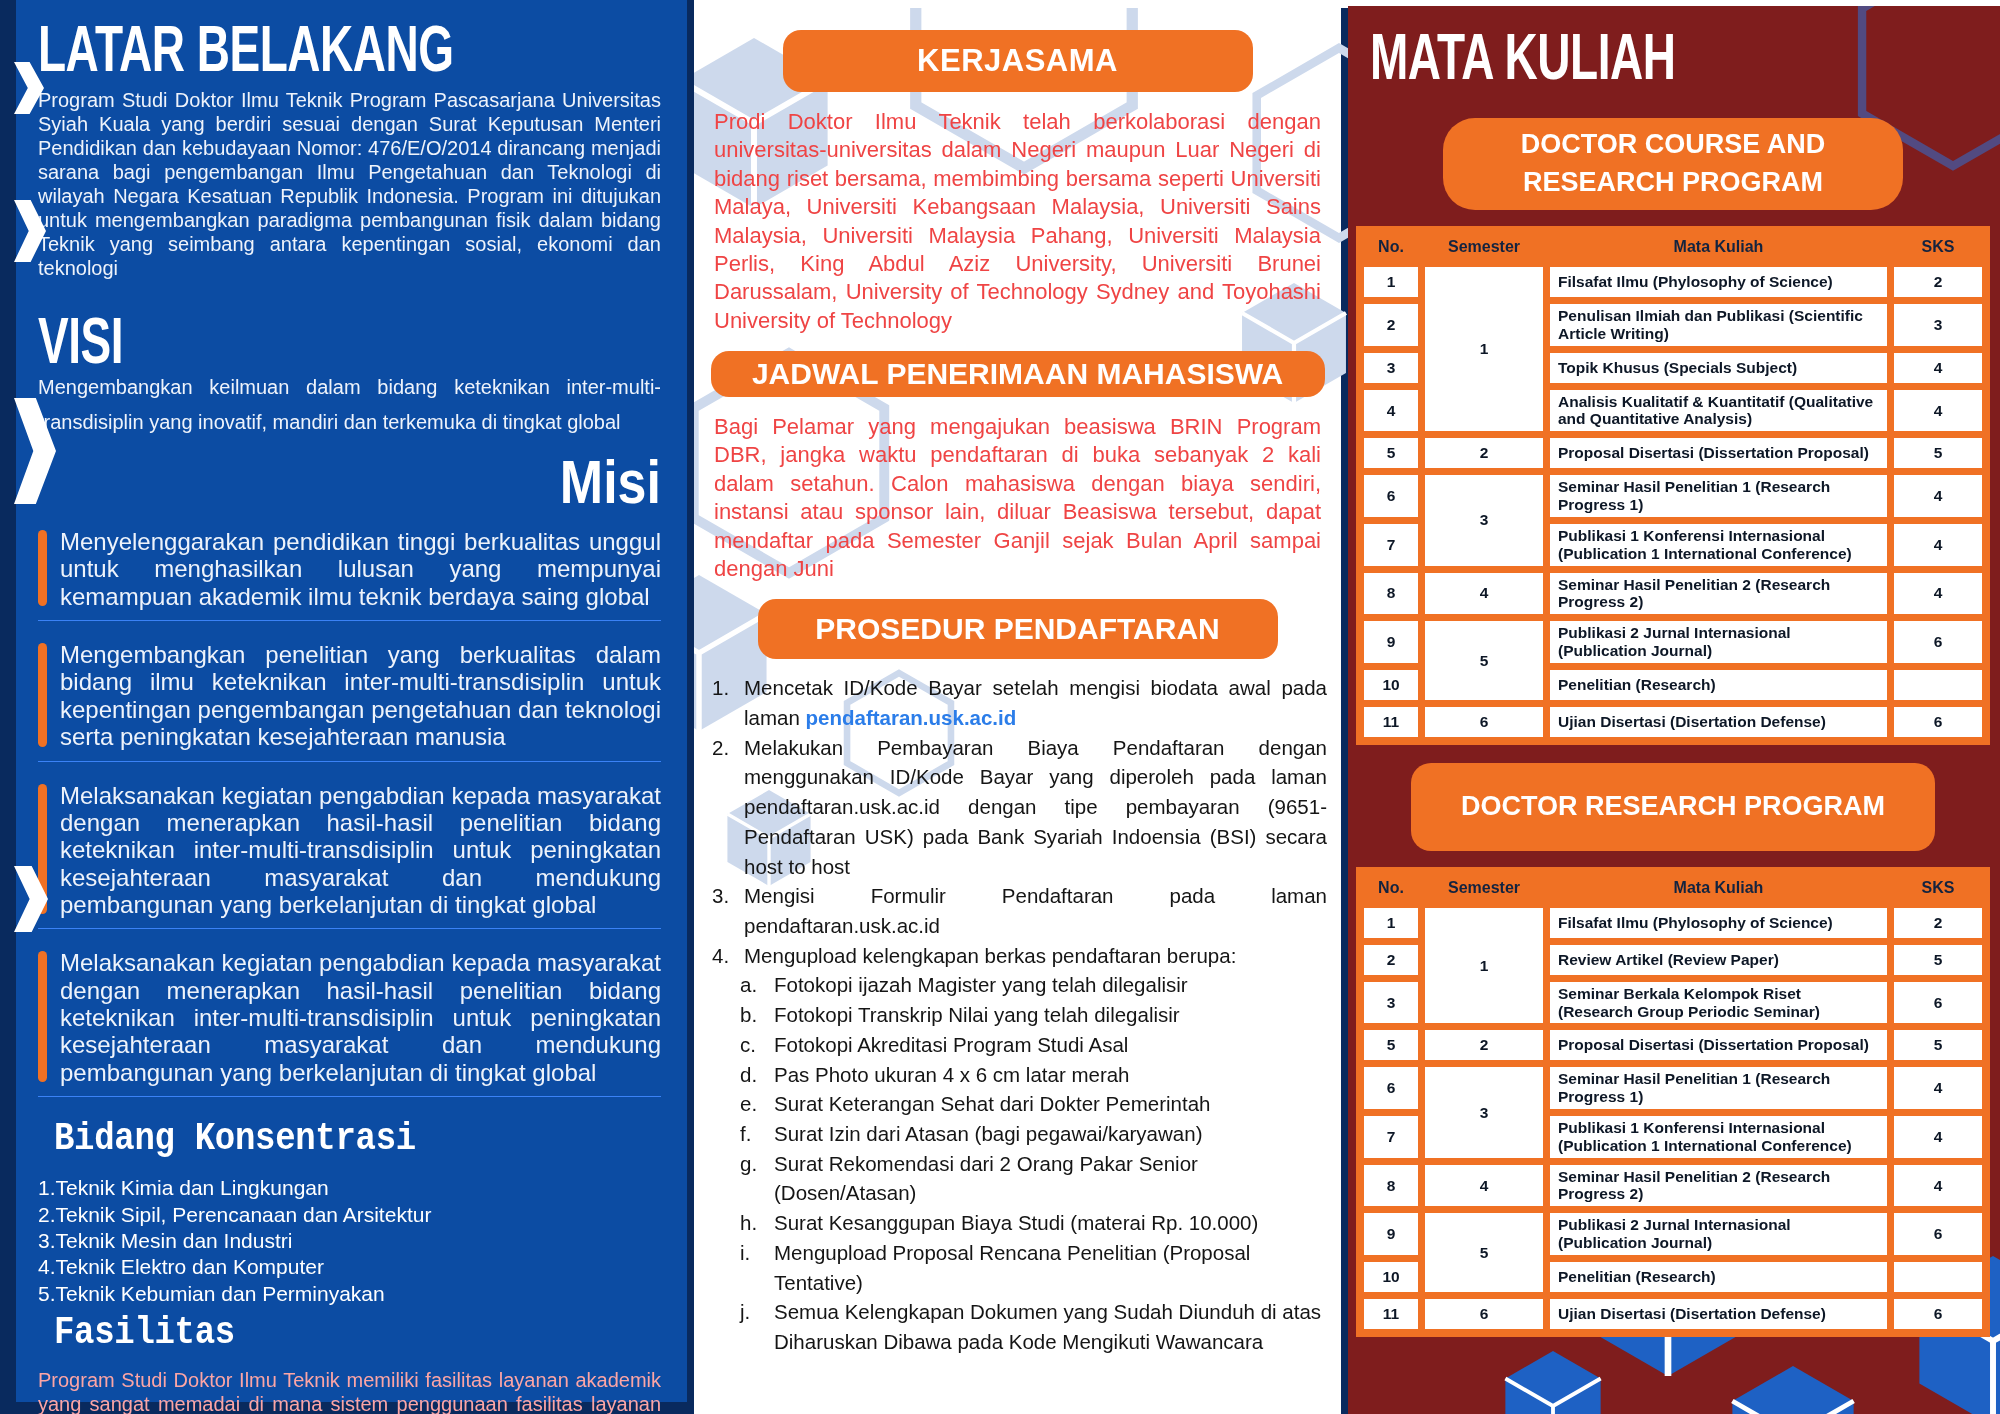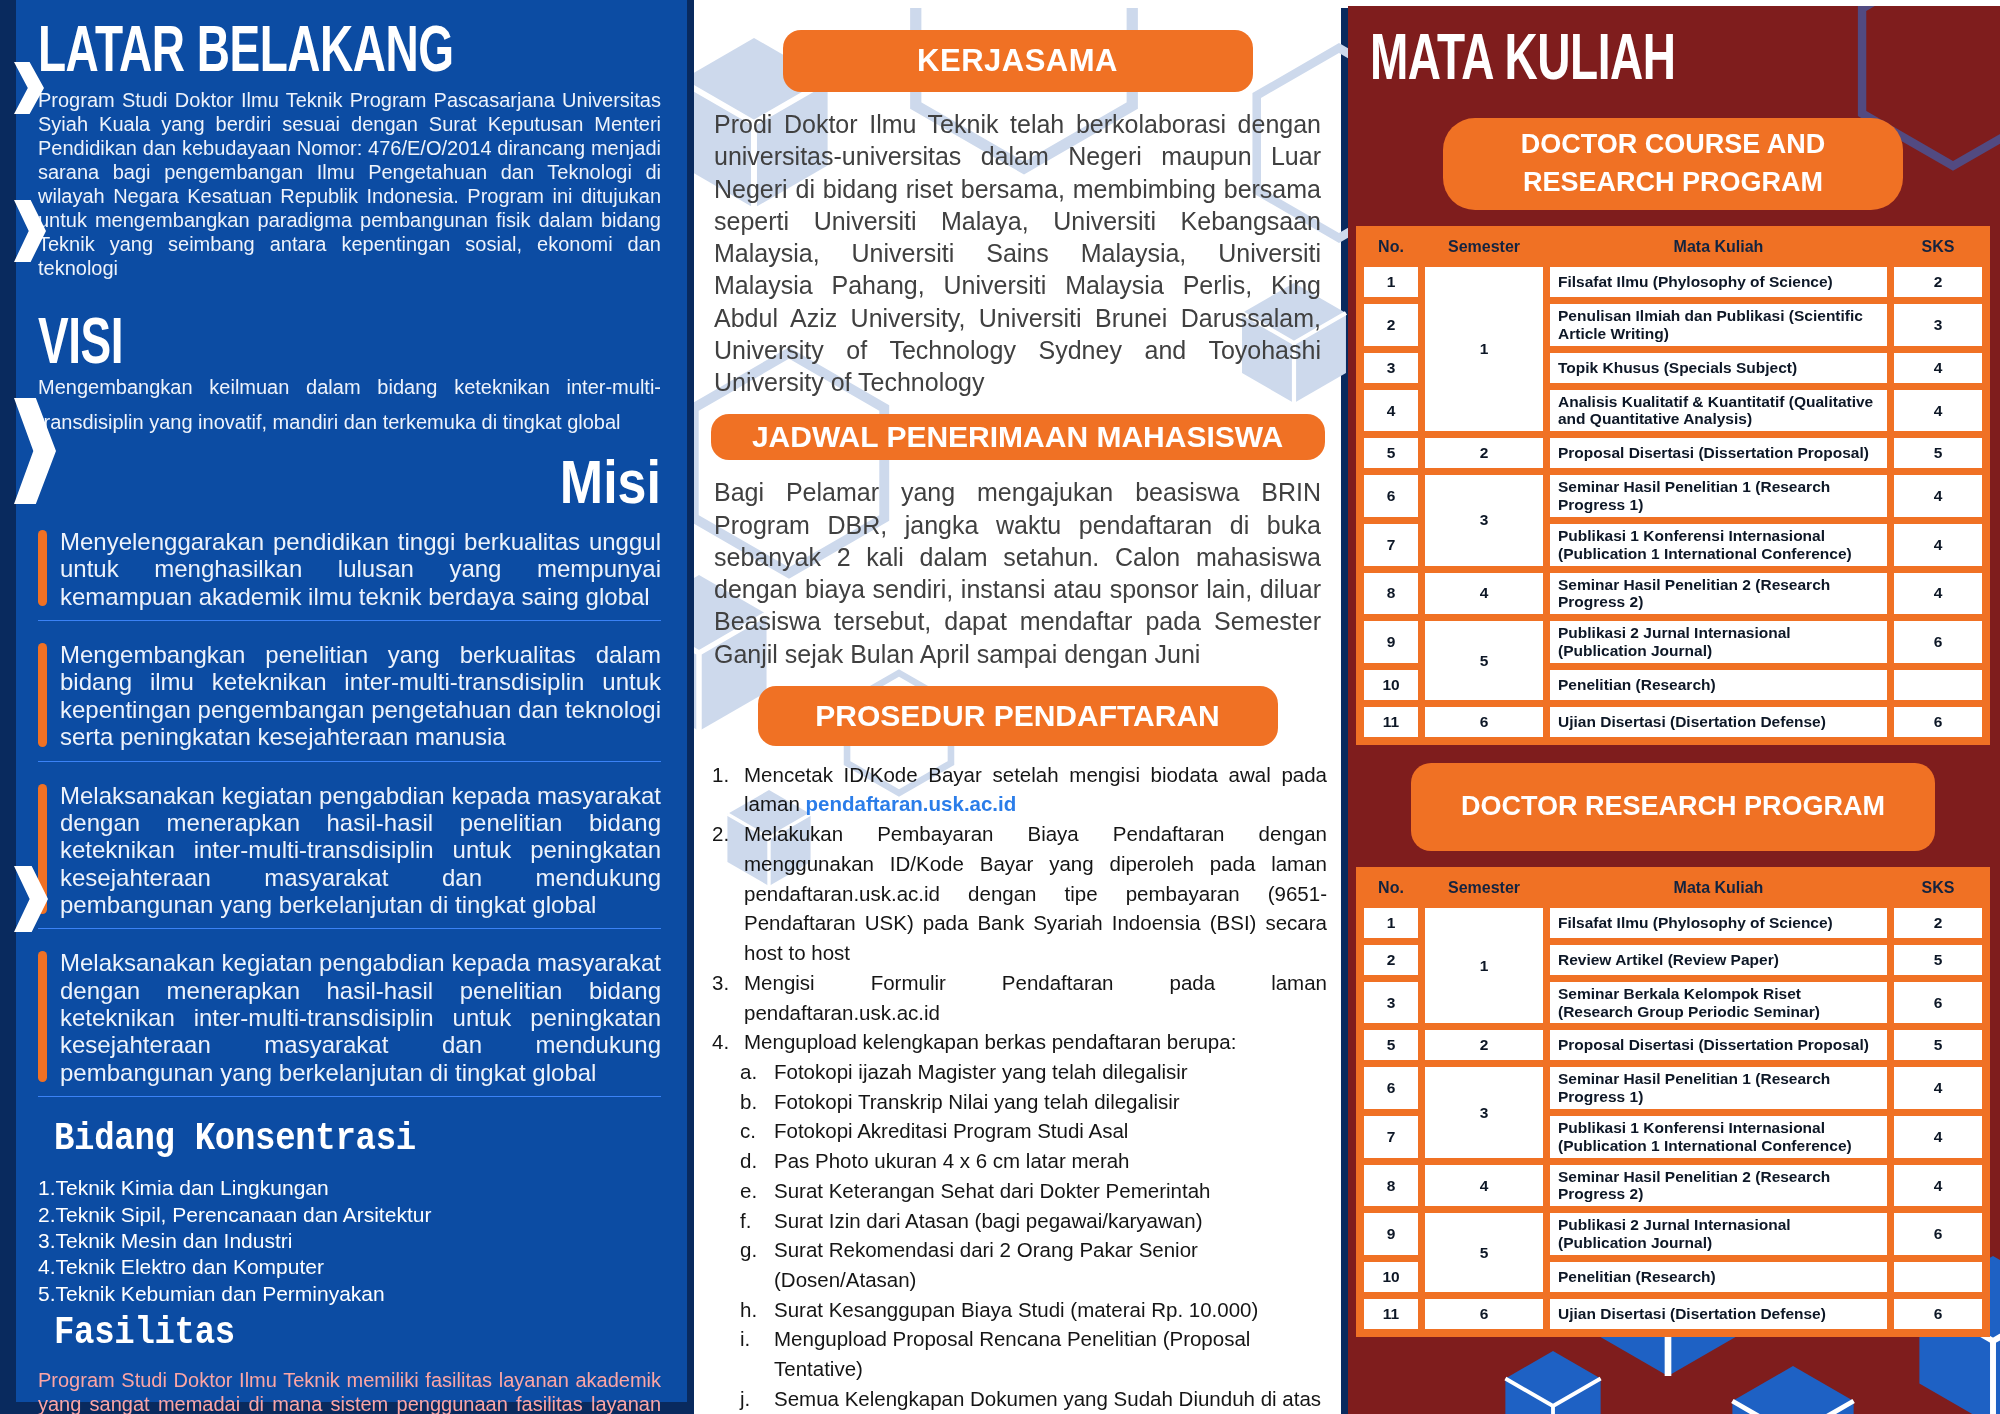--- a/index.html
+++ b/index.html
@@ -36,21 +36,21 @@
   .misi-item::before{content:"";position:absolute;left:0;top:2px;bottom:14px;width:9px;
       border-radius:6px;background:#f07124;}
   .bidang-list{margin-top:4px;font-size:21px;line-height:1.26;}
   .fas-body{font-size:20px;line-height:1.16;text-align:justify;margin:8px 0 0 0;color:#fca5a5;}
   
   .badge{background:#f07124;color:#fff;font-weight:700;text-align:center;border-radius:18px;
       display:flex;align-items:center;justify-content:center;margin:0 auto;}
   .badge-kerjasama{width:470px;height:62px;font-size:31px;margin-top:22px;letter-spacing:.5px;}
   .badge-jadwal{width:614px;height:46px;font-size:30px;margin-top:16px;}
   .badge-prosedur{width:520px;height:60px;font-size:30px;margin-top:16px;}
-  .mp-body{font-size:25px;line-height:1.29;text-align:justify;margin:16px 20px 0 20px;color:#404040;}
+  .mp-body{font-size:22px;line-height:1.29;text-align:justify;margin:16px 20px 0 20px;color:#ef4444;}
   .steps{margin:14px 14px 0 18px;font-size:20.5px;line-height:1.45;color:#151515;}
   .step{display:flex;}
   .step-num{width:32px;flex:none;}
   .step-text{flex:1;text-align:justify;}
   .doc{display:flex;margin-left:28px;}
   .doc-label{width:34px;flex:none;}
   .doc-text{flex:1;}
   .ulink{color:#2b7de9;font-weight:700;}
   
   .rp{padding:12px 10px 0 8px;}

